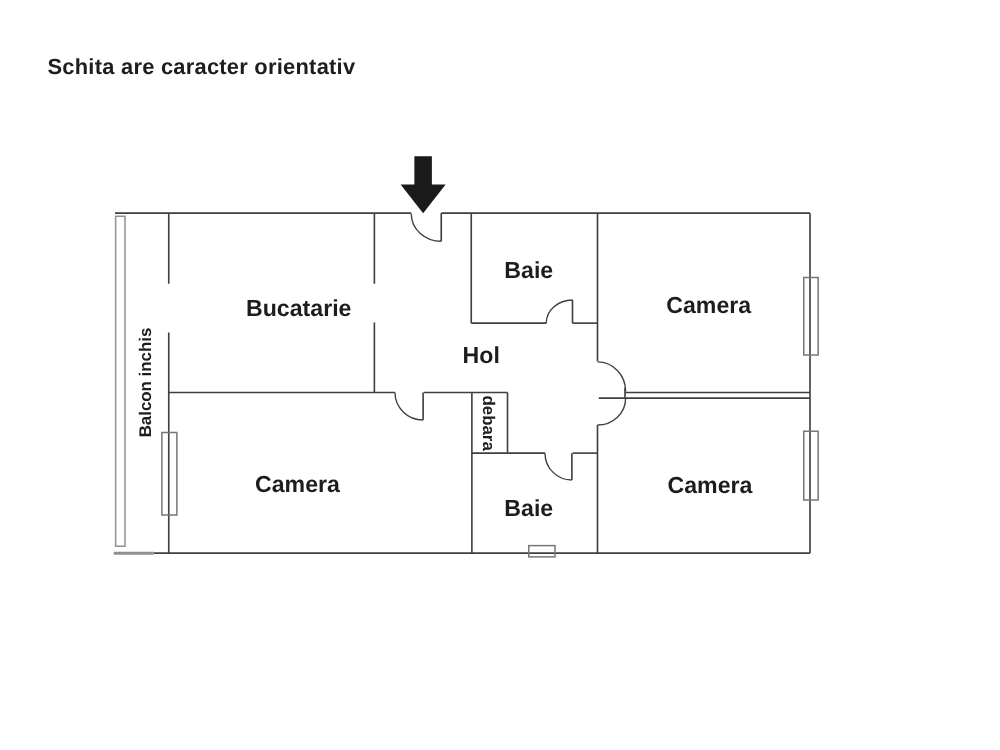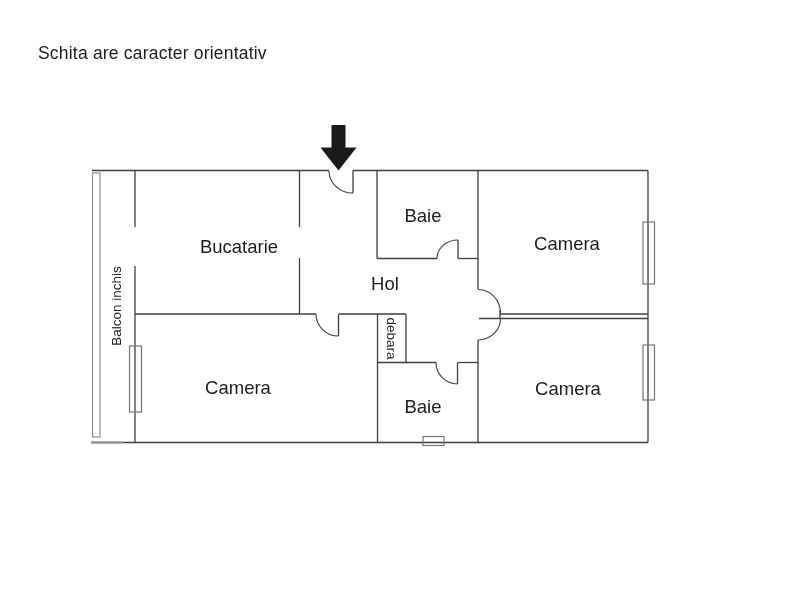--- a/index.html
+++ b/index.html
@@ -1,17 +1,17 @@
 <!DOCTYPE html>
 <html><head>
 <meta charset="utf-8">
 <style>
   html,body{margin:0;padding:0;background:#ffffff;}
   #canvas{position:relative;width:800px;height:600px;background:#ffffff;overflow:hidden;
-          font-family:"Liberation Sans", sans-serif;}
+          font-family:"Liberation Sans", sans-serif;font-weight:bold;}
   #disclaimer{position:absolute;left:38px;top:43px;font-size:17.5px;color:#1d1d1d;
               letter-spacing:0.2px;white-space:nowrap;}
   svg text{font-family:"Liberation Sans", sans-serif;fill:#1d1d1d;}
 </style>
 </head>
 <body>
 
 <div id="canvas">
   <div id="disclaimer">Schita are caracter orientativ</div>
   <svg id="plan" width="800" height="600" viewBox="0 0 800 600" xmlns="http://www.w3.org/2000/svg">

